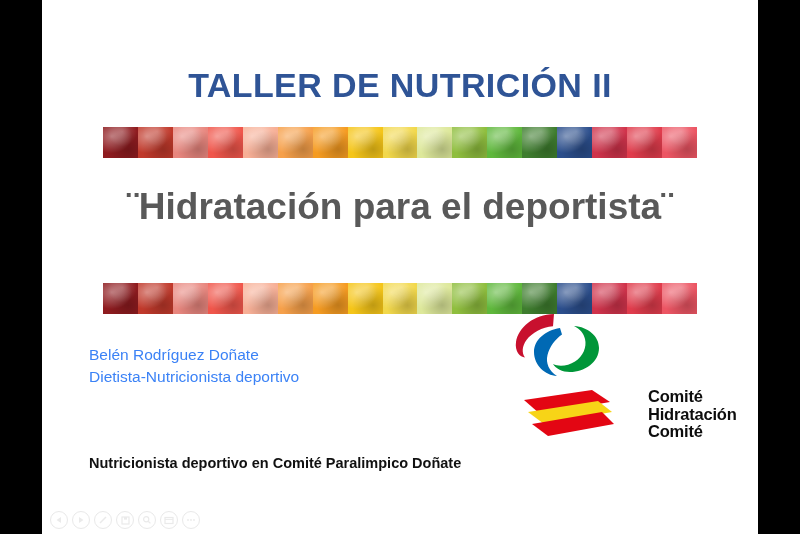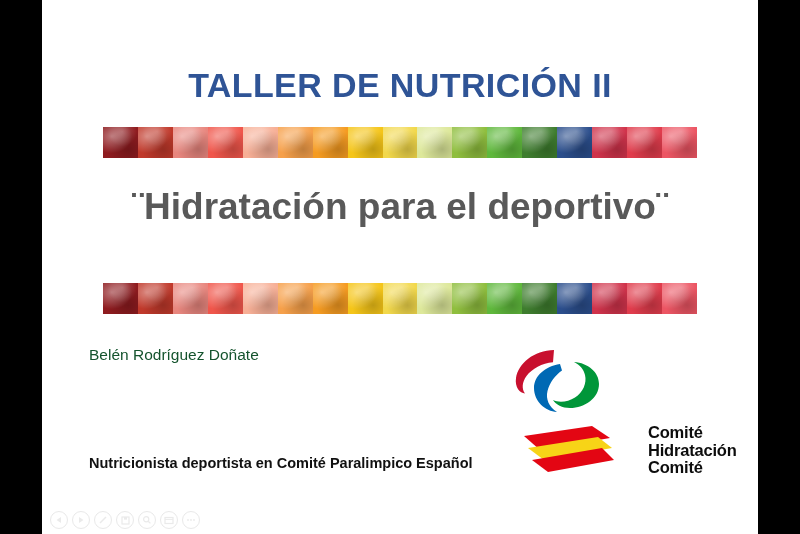--- a/index.html
+++ b/index.html
@@ -99,42 +99,42 @@
     white-space: nowrap;
   }
 
   
   #author-block {
     position: absolute;
     left: 47px;           
     top: 344px;
     font-size: 15.5px;
     line-height: 22px;
-    color: #14532d;
+    color: #3b82f6;
     font-family: "Liberation Sans", sans-serif;
   }
   #author-block div { white-space: nowrap; }
 
   
   #footer-note {
     position: absolute;
     left: 47px;
     top: 455px;
     font-size: 14.5px;
     font-weight: bold;
     color: #111111;
     font-family: "Liberation Sans", sans-serif;
     white-space: nowrap;
   }
 
   
   #cpe-logo {
     position: absolute;
     left: 468px;          
-    top: 348px;
+    top: 312px;
     width: 236px;
     height: 134px;
   }
   #agitos {
     position: absolute;
     left: 2px;
     top: 0;
     width: 106px;
     height: 68px;
   }
@@ -205,21 +205,21 @@
         <div class="strip-cell" style="background: rgb(221, 232, 154);"></div>
         <div class="strip-cell" style="background: rgb(143, 190, 62);"></div>
         <div class="strip-cell" style="background: rgb(95, 184, 60);"></div>
         <div class="strip-cell" style="background: rgb(62, 125, 46);"></div>
         <div class="strip-cell" style="background: rgb(43, 78, 140);"></div>
         <div class="strip-cell" style="background: rgb(208, 51, 75);"></div>
         <div class="strip-cell" style="background: rgb(224, 60, 76);"></div>
         <div class="strip-cell" style="background: rgb(236, 85, 99);"></div>
       </div>
 
-    <div id="slide-subtitle">¨Hidratación para el deportivo¨</div>
+    <div id="slide-subtitle">¨Hidratación para el deportista¨</div>
 
     <div class="food-strip" id="food-strip-bottom">
         <div class="strip-cell" style="background: rgb(142, 27, 31);"></div>
         <div class="strip-cell" style="background: rgb(192, 57, 43);"></div>
         <div class="strip-cell" style="background: rgb(232, 134, 126);"></div>
         <div class="strip-cell" style="background: rgb(240, 86, 75);"></div>
         <div class="strip-cell" style="background: rgb(247, 175, 150);"></div>
         <div class="strip-cell" style="background: rgb(246, 160, 74);"></div>
         <div class="strip-cell" style="background: rgb(245, 155, 33);"></div>
         <div class="strip-cell" style="background: rgb(245, 197, 24);"></div>
@@ -229,23 +229,24 @@
         <div class="strip-cell" style="background: rgb(95, 184, 60);"></div>
         <div class="strip-cell" style="background: rgb(62, 125, 46);"></div>
         <div class="strip-cell" style="background: rgb(43, 78, 140);"></div>
         <div class="strip-cell" style="background: rgb(208, 51, 75);"></div>
         <div class="strip-cell" style="background: rgb(224, 60, 76);"></div>
         <div class="strip-cell" style="background: rgb(236, 85, 99);"></div>
       </div>
 
     <div id="author-block">
       <div>Belén Rodríguez Doñate</div>
-    </div>
-
-    <div id="footer-note">Nutricionista deportista en Comité Paralimpico Español</div>
+      <div>Dietista-Nutricionista deportivo</div>
+    </div>
+
+    <div id="footer-note">Nutricionista deportivo en Comité Paralimpico Doñate</div>
 
     <div id="cpe-logo">
 
       <svg id="agitos" viewBox="0 0 106 68">
 
         <path d="M42 2 C22 2 6 16 4 30 C2.6 39.5 8 45 13 45.5 C9.6 41 10 34 14.5 28 C20 20.6 30 15 41 14.2 Z" fill="#C8102E"></path>
 
         <path d="M48 16 C33 18.5 22 28 22 40 C22 53 33 63.5 45 64 C37 59 33.5 51 35.5 43 C37.5 34.8 43.5 27 50 22.5 Z" fill="#0069B4"></path>
 
         <path d="M62 14 C76 15 87 24 87 36 C87 50 73 60 58 60 C50 60 44 56.5 41 52 C47 55 56 54 63 49.5 C71 44.5 75 35 73 27 C71.8 21.5 68 17 62 14 Z" fill="#009639"></path>

